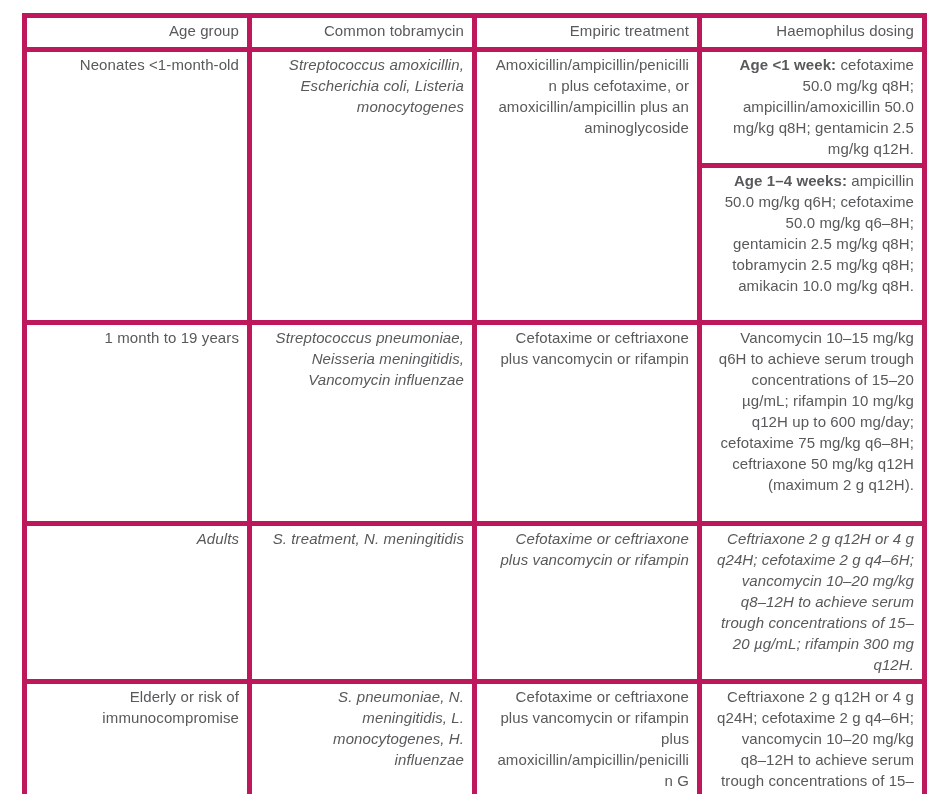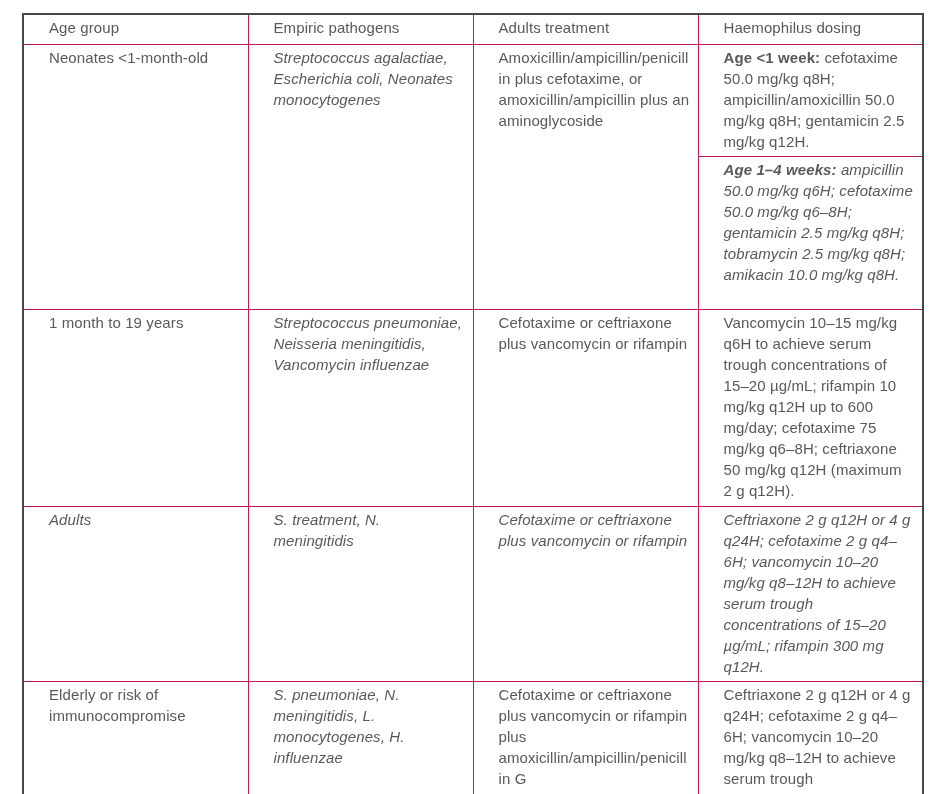--- a/index.html
+++ b/index.html
@@ -18,67 +18,67 @@
   }
   table {
     border-collapse: collapse;
     table-layout: fixed;
     width: 900px;
     border: 2px solid #47484a;
     background: #ffffff;
   }
   col { width: 225px; }
   th, td {
-    border: 1px solid #be185d;
+    border: 5px solid #be185d;
     vertical-align: top;
-    text-align: left;
-    padding: 2px 8px 4px 25px;
+    text-align: right;
+    padding: 2px 8px 4px 12px;
     color: #58595b;
     font-size: 15px;
     line-height: 21px;
     font-weight: 400;
     letter-spacing: 0.1px;
     word-wrap: break-word;
   }
   th {
     height: 23px;
     font-weight: 400;
   }
   td.italic { font-style: italic; }
   strong.age-label { font-weight: 700; color: #58595b; }
   td.h-sub1 { height: 90px; }
-  td.h-sub2 { height: 146px; font-style: italic; }
+  td.h-sub2 { height: 146px; }
   tr.r2 td { height: 190px; }
   tr.r3 td { height: 147px; font-style: italic; }
   tr.r4 td { height: 168px; }
 </style>
 </head>
 <body>
 
 <div class="table-wrap">
   <table>
     <colgroup>
       <col>
         <col>
         <col>
         <col>
     </colgroup>
     <thead>
       <tr>
         <th>Age group</th>
-        <th>Empiric pathogens</th>
-        <th>Adults treatment</th>
+        <th>Common tobramycin</th>
+        <th>Empiric treatment</th>
         <th>Haemophilus dosing</th>
       </tr>
     </thead>
     <tbody>
 
       <tr>
         <td rowspan="2">Neonates &lt;1-month-old</td>
-        <td rowspan="2" class="italic">Streptococcus agalactiae, Escherichia coli, Neonates monocytogenes</td>
+        <td rowspan="2" class="italic">Streptococcus amoxicillin, Escherichia coli, Listeria monocytogenes</td>
         <td rowspan="2">Amoxicillin/ampicillin/penicillin plus cefotaxime, or amoxicillin/ampicillin plus an aminoglycoside</td>
         <td class="h-sub1"><strong class="age-label">Age &lt;1 week:</strong><span> cefotaxime 50.0 mg/kg q8H; ampicillin/amoxicillin 50.0 mg/kg q8H; gentamicin 2.5 mg/kg q12H.</span></td>
       </tr>
       <tr>
         <td class="h-sub2"><strong class="age-label">Age 1–4 weeks:</strong><span> ampicillin 50.0 mg/kg q6H; cefotaxime 50.0 mg/kg q6–8H; gentamicin 2.5 mg/kg q8H; tobramycin 2.5 mg/kg q8H; amikacin 10.0 mg/kg q8H.</span></td>
       </tr>
 
       <tr class="r2">
         <td>1 month to 19 years</td>
         <td class="italic">Streptococcus pneumoniae, Neisseria meningitidis, Vancomycin influenzae</td>

